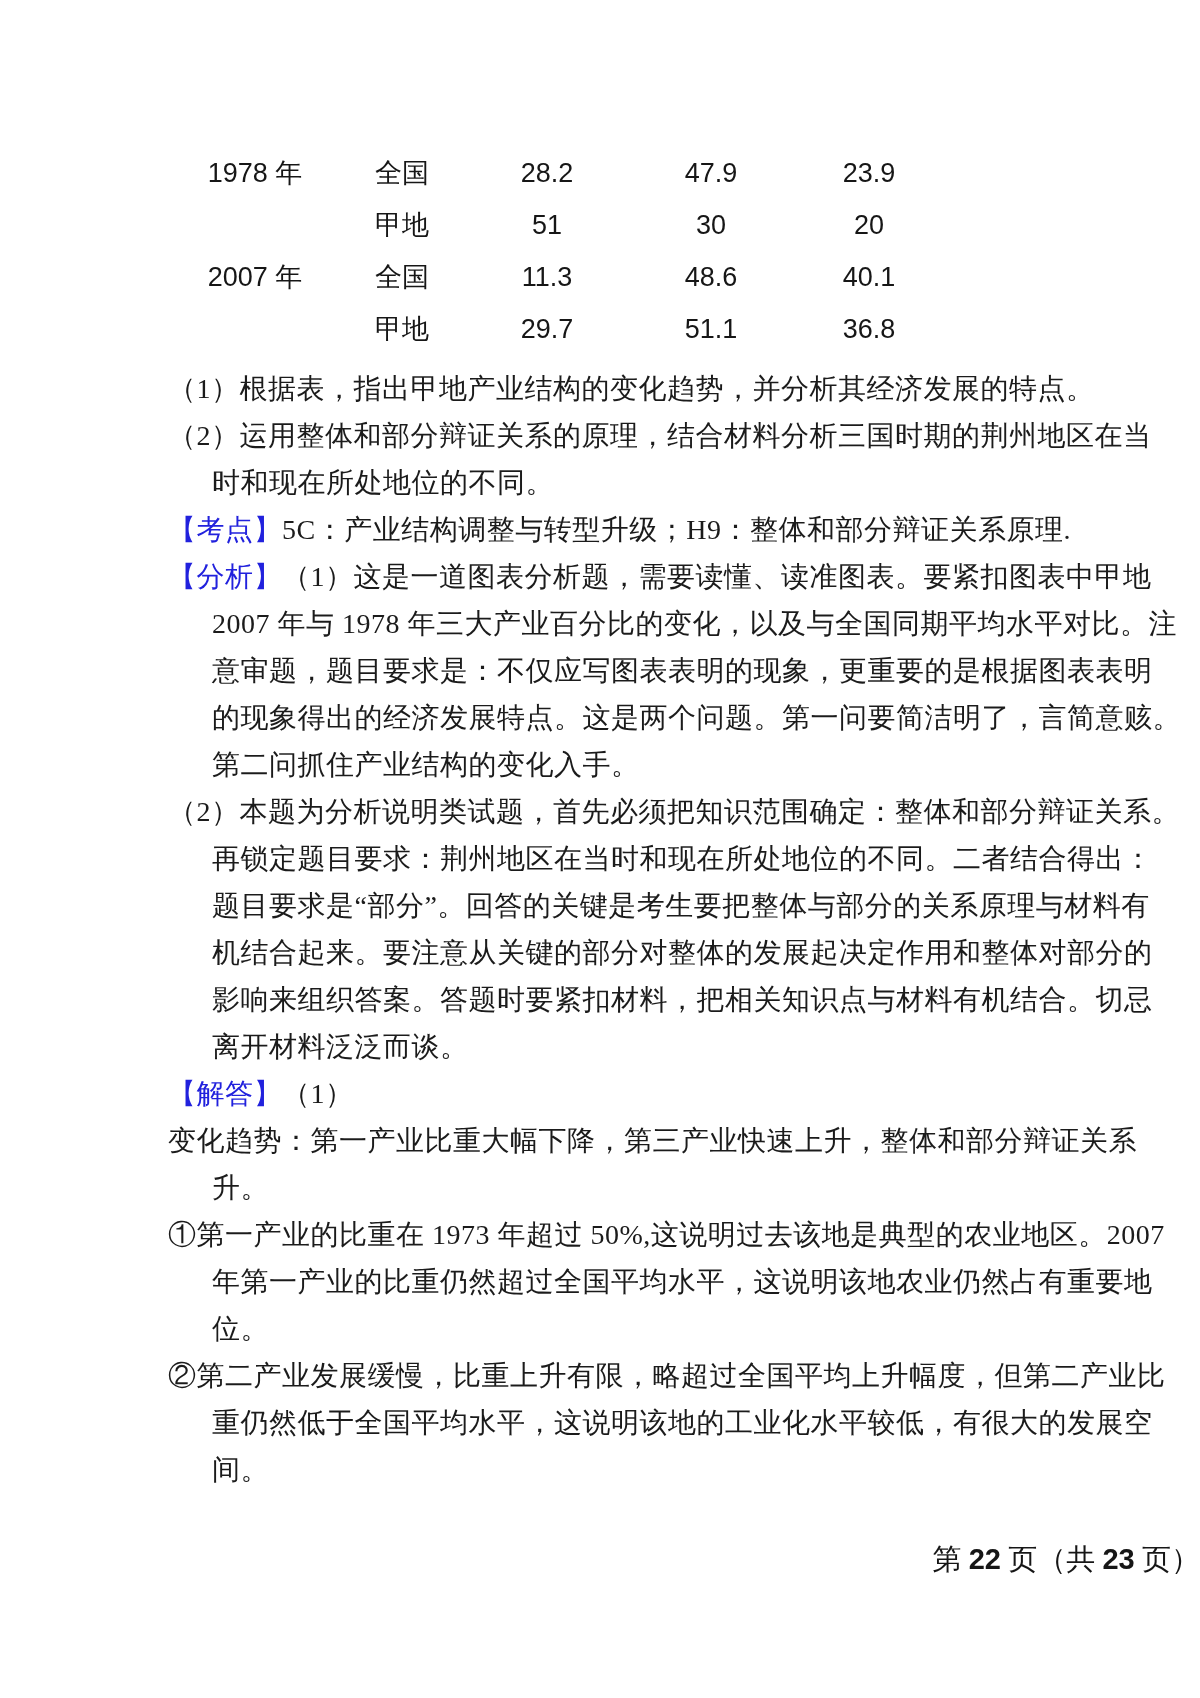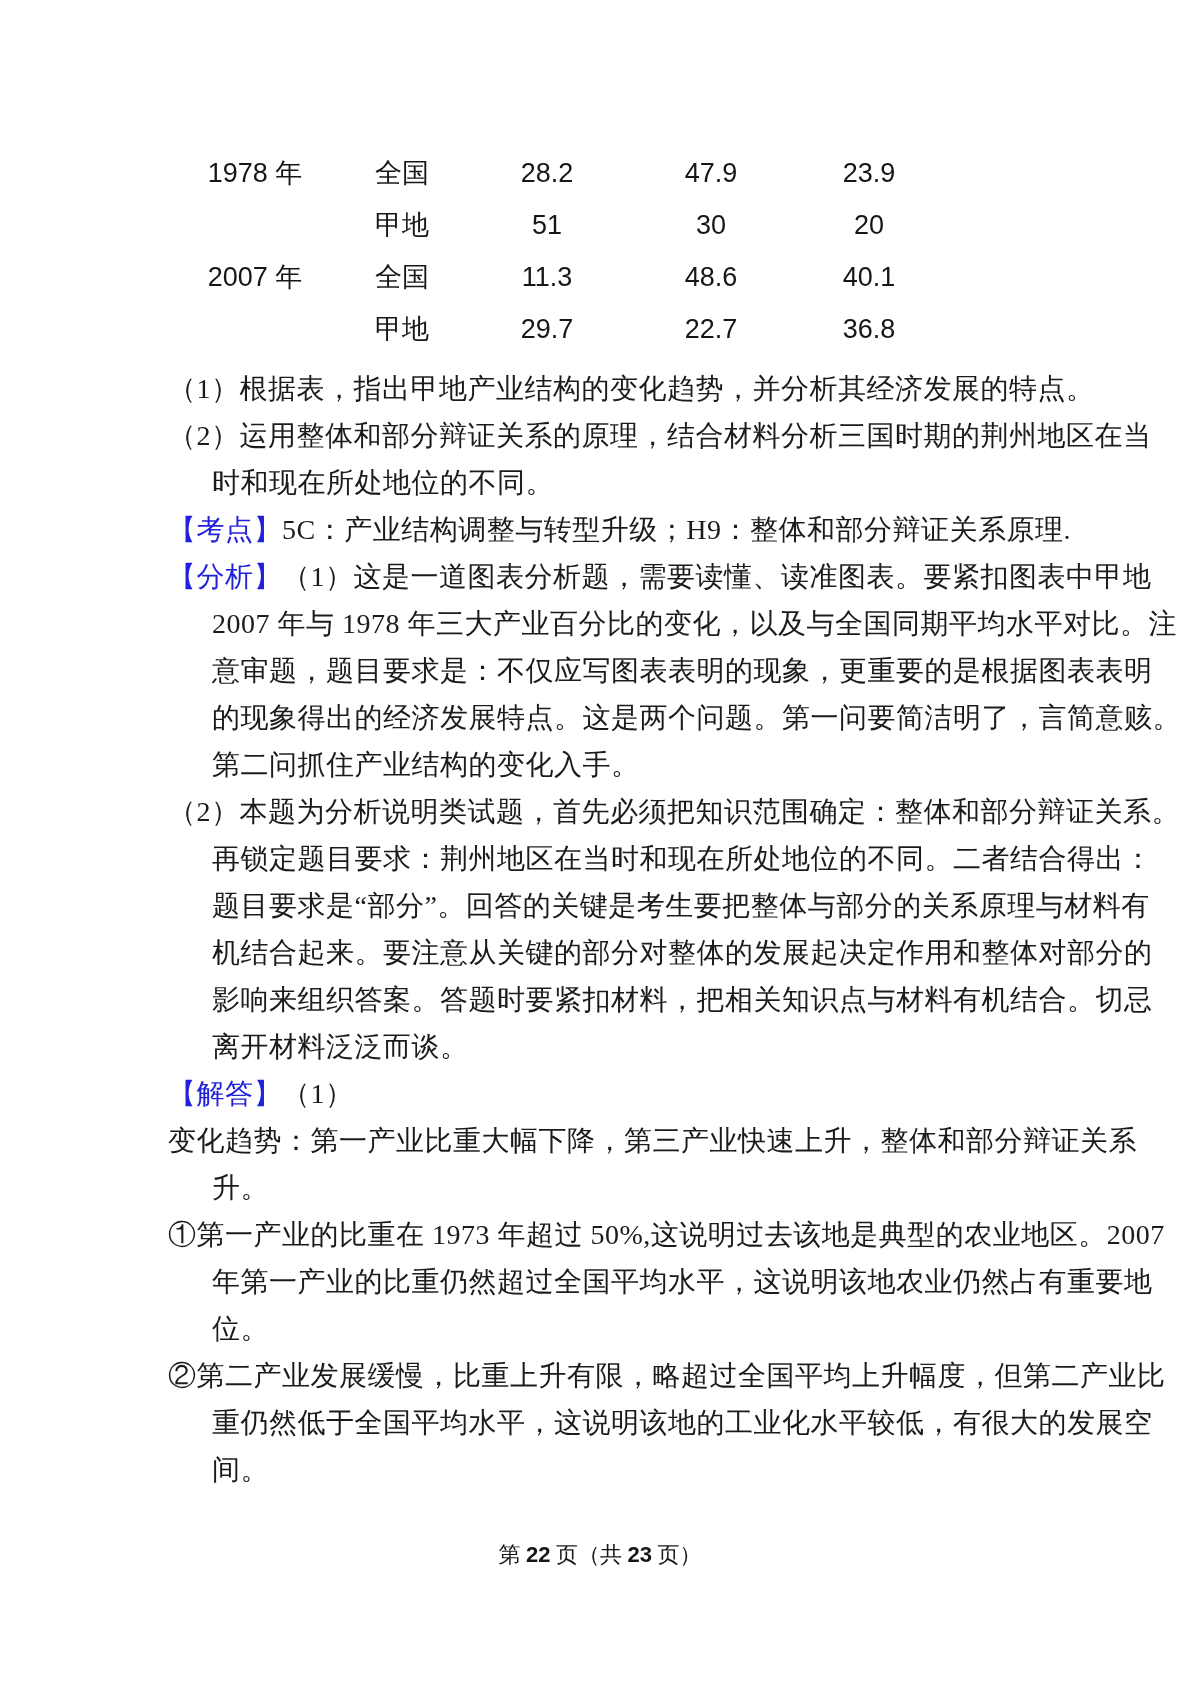--- a/index.html
+++ b/index.html
@@ -37,22 +37,22 @@
     height:47px;
     white-space:nowrap;
   }
   .bline.indent { padding-left:44px; }
   .blabel {  }
   
   .footer {
     position:absolute;
     left:0; right:0;
     top:1540px;
-    text-align:center;
-    font-size:22px;
+    text-align:right;
+    font-size:29px;
     color:#161616;
   }
   .footer .fnum {
     font-weight:bold;
     font-family:"Liberation Sans","DejaVu Sans",sans-serif;
   }
 </style>
 </head>
 <body>
 
@@ -77,21 +77,21 @@
         <span class="tcell year">2007 年</span>
         <span class="tcell region">全国</span>
         <span class="tcell v1">11.3</span>
         <span class="tcell v2">48.6</span>
         <span class="tcell v3">40.1</span>
       </div>
       <div class="trow">
         <span class="tcell year"></span>
         <span class="tcell region">甲地</span>
         <span class="tcell v1">29.7</span>
-        <span class="tcell v2">22.7</span>
+        <span class="tcell v2">51.1</span>
         <span class="tcell v3">36.8</span>
       </div>
     </div>
 
   <div class="doc-body" id="body-lines">
       <div class="bline"><span>（1）根据表，指出甲地产业结构的变化趋势，并分析其经济发展的特点。</span></div>
       <div class="bline"><span>（2）运用整体和部分辩证关系的原理，结合材料分析三国时期的荆州地区在当</span></div>
       <div class="bline indent"><span>时和现在所处地位的不同。</span></div>
       <div class="bline"><span class="blabel" style="color: rgb(33, 33, 221);">【考点】</span><span>5C：产业结构调整与转型升级；H9：整体和部分辩证关系原理.</span></div>
       <div class="bline"><span class="blabel" style="color: rgb(33, 33, 221);">【分析】</span><span>（1）这是一道图表分析题，需要读懂、读准图表。要紧扣图表中甲地</span></div>

